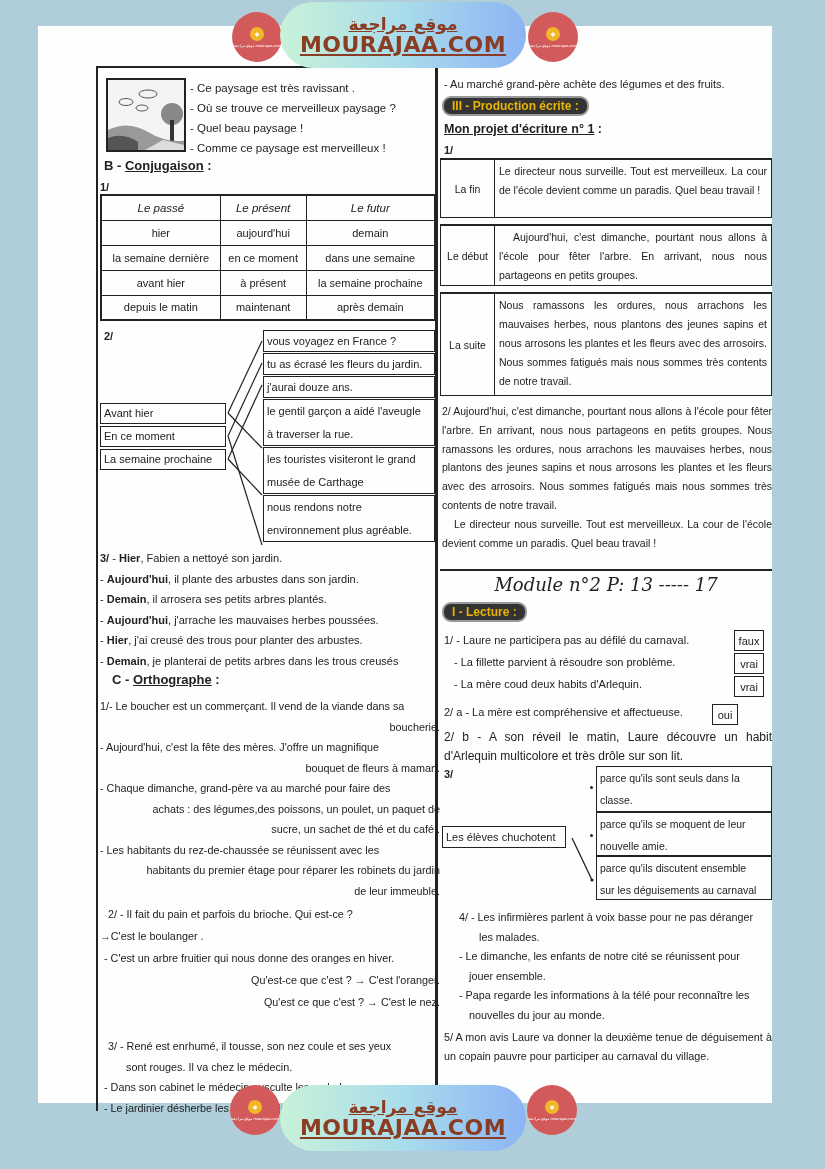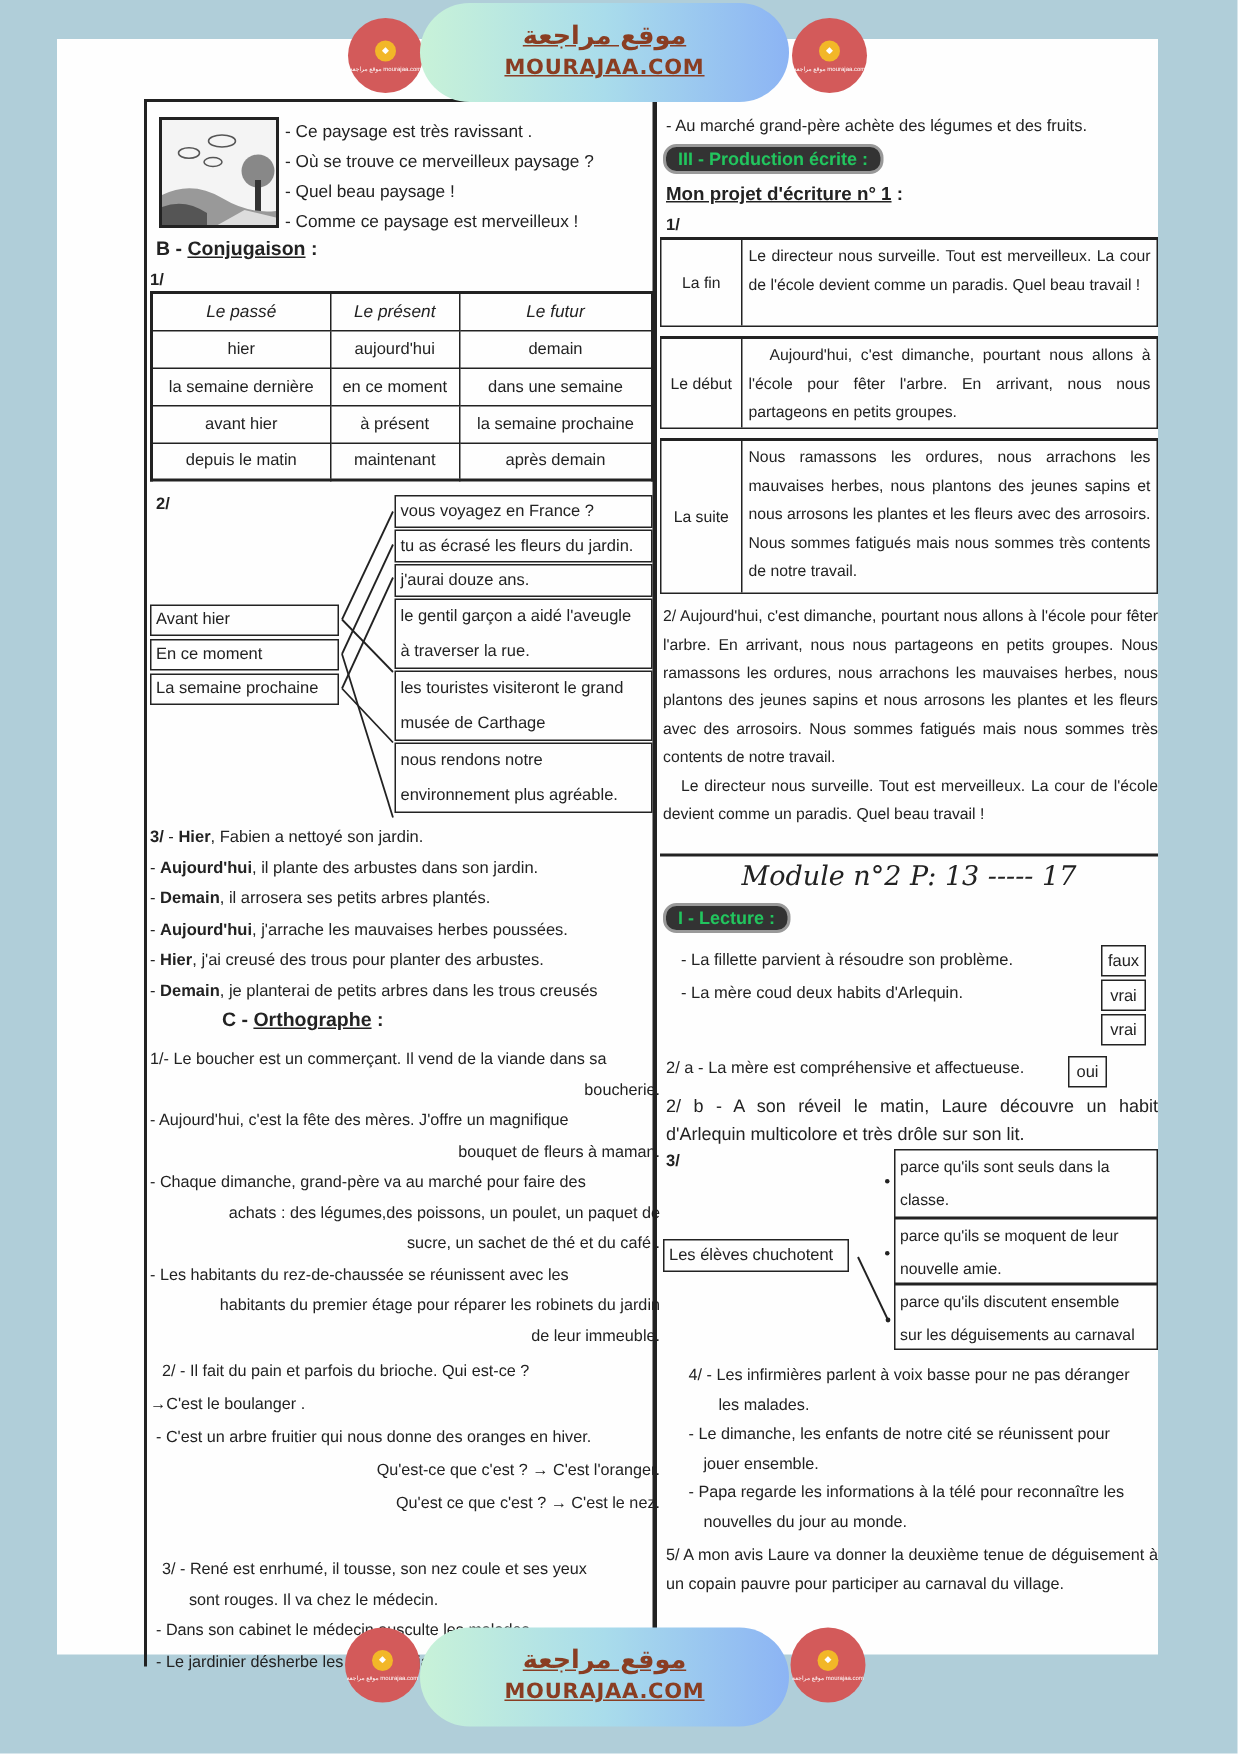--- a/index.html
+++ b/index.html
@@ -12,21 +12,21 @@
   .col-left { position: absolute; left: 0; top: 0; width: 342px; height: 1045px; border-left: 2px solid #222; border-top: 2px solid #222; border-right: 3px solid #222; }
   .col-right { position: absolute; left: 344px; top: 0; width: 332px; height: 1045px; }
 
   
   .banner { position: absolute; left: 280px; width: 246px; height: 66px; border-radius: 34px;
             background: linear-gradient(90deg, #c8f2d8 0%, #a9dceb 50%, #8cb4f4 100%);
             display: flex; flex-direction: column; align-items: center; justify-content: center; z-index: 5; }
   .banner.top { top: 2px; }
   .banner.bottom { top: 1085px; }
   .banner .ar { font-family: "DejaVu Sans", sans-serif; font-weight: bold; color: #8a3d22; font-size: 17px; text-decoration: underline; line-height: 20px; }
-  .banner .en { font-family: "DejaVu Sans", sans-serif; font-weight: bold; color: #8a3d22; font-size: 14px; text-decoration: underline; line-height: 22px; letter-spacing: 0.5px; }
+  .banner .en { font-family: "DejaVu Sans", sans-serif; font-weight: bold; color: #8a3d22; font-size: 22px; text-decoration: underline; line-height: 22px; letter-spacing: 0.5px; }
   .logo-circle { position: absolute; width: 50px; height: 50px; border-radius: 50%; background: #d35a5a; z-index: 5;
                  display: flex; flex-direction: column; align-items: center; justify-content: center; }
   .logo-circle .book { width: 14px; height: 14px; border-radius: 50%; background: #f2b728; margin-bottom: 2px; font-size: 6px; color: #fff; text-align: center; line-height: 14px; }
   .logo-circle .cap { font-size: 4px; color: #fff; line-height: 5px; text-align: center; }
 
   
   .img-box { position: absolute; left: 8px; top: 10px; width: 80px; height: 74px; border: 2px solid #222; background: #f2f2f2; overflow: hidden; }
   .sentences { position: absolute; left: 92px; top: 10px; font-size: 11.5px; line-height: 20px; }
   .h-section { font-weight: bold; font-size: 13px; }
   .h-section u { text-decoration: underline; }
@@ -40,21 +40,21 @@
 
   .box { position: absolute; border: 1.5px solid #222; font-size: 11px; padding-left: 3px; }
   .box2 { line-height: 23px; }
   .dot { position: absolute; width: 3px; height: 3px; border-radius: 50%; background: #222; }
 
   .lines { font-size: 11px; line-height: 20.5px; }
   .lines b { font-weight: bold; }
   .ind { padding-left: 14px; text-align: right; }
 
   
-  .pill { display: inline-block; background: #333; color: #22c55e; font-weight: bold; font-size: 12px; padding: 1px 8px; border-radius: 9px; border: 2px solid #999; }
+  .pill { display: inline-block; background: #333; color: #eab308; font-weight: bold; font-size: 12px; padding: 1px 8px; border-radius: 9px; border: 2px solid #999; }
   .ptable { position: absolute; left: 0; width: 332px; border: 1.5px solid #222; border-top: 2.5px solid #222; display: flex; font-size: 10.5px; }
   .ptable .lab { width: 54px; border-right: 1.5px solid #222; display: flex; align-items: center; justify-content: center; }
   .ptable .txt { flex: 1; padding: 2px 4px; line-height: 19px; text-align: justify; }
   .para { font-size: 10.5px; line-height: 18.8px; text-align: justify; }
   .module-title { font-family: "DejaVu Serif", serif; font-style: italic; font-size: 18px; text-align: center; }
   .ans { position: absolute; border: 1.5px solid #222; font-size: 11px; text-align: center; width: 30px; height: 21px; line-height: 20px; }
 </style>
 </head>
 <body>
 
@@ -167,21 +167,21 @@
 
       <div class="abs lines" style="left:2px;top:480px;width:336px;">
         <div><span class="num">3/</span> - <b>Hier</b><span>, Fabien a nettoyé son jardin.</span></div>
         <div> - <b>Aujourd'hui</b><span>, il plante des arbustes dans son jardin.</span></div>
         <div> - <b>Demain</b><span>, il arrosera ses petits arbres plantés.</span></div>
         <div> - <b>Aujourd'hui</b><span>, j'arrache les mauvaises herbes poussées.</span></div>
         <div> - <b>Hier</b><span>, j'ai creusé des trous pour planter des arbustes.</span></div>
         <div> - <b>Demain</b><span>, je planterai de petits arbres dans les trous creusés</span></div>
       </div>
 
-      <div class="abs h-section" style="left:14px;top:604px;margin-left:36px;">
+      <div class="abs h-section" style="left:14px;top:604px;">
         <span>C - </span><u>Orthographe</u><span> :</span>
       </div>
 
       <div class="abs lines" style="left:2px;top:628px;width:340px;font-size:10.8px;">
         <div>1/- Le boucher est un commerçant. Il vend de la viande dans sa</div>
         <div class="ind">boucherie.</div>
         <div>- Aujourd'hui, c'est la fête des mères. J'offre un magnifique</div>
         <div class="ind">bouquet de fleurs à maman.</div>
         <div>- Chaque dimanche, grand-père va au marché pour faire des</div>
         <div class="ind">achats : des légumes,des poissons, un poulet, un paquet de</div>
@@ -236,20 +236,21 @@
       </div>
 
       <div class="abs" style="left:0;top:503px;width:332px;border-top:2.5px solid #222;"></div>
 
       <div class="abs module-title" style="left:0;top:508px;width:332px;">Module n°2  P: 13 ----- 17</div>
       <div class="abs" style="left:2px;top:536px;">
         <span class="pill">I - Lecture :</span>
       </div>
 
       <div class="abs" style="left:4px;top:563px;font-size:11px;line-height:22px;width:270px;">
+        <div>1/ - Laure ne participera pas au défilé du carnaval.</div>
         <div style="padding-left:10px;">- La fillette parvient à résoudre son problème.</div>
         <div style="padding-left:10px;">- La mère coud deux habits d'Arlequin.</div>
       </div>
       <div class="ans" style="left:294px;top:564px;">faux</div>
       <div class="ans" style="left:294px;top:587px;">vrai</div>
       <div class="ans" style="left:294px;top:610px;">vrai</div>
 
       <div class="abs" style="left:4px;top:640px;font-size:11px;">2/ a - La mère est compréhensive et affectueuse.</div>
       <div class="ans" style="left:272px;top:638px;width:26px;">oui</div>
 

